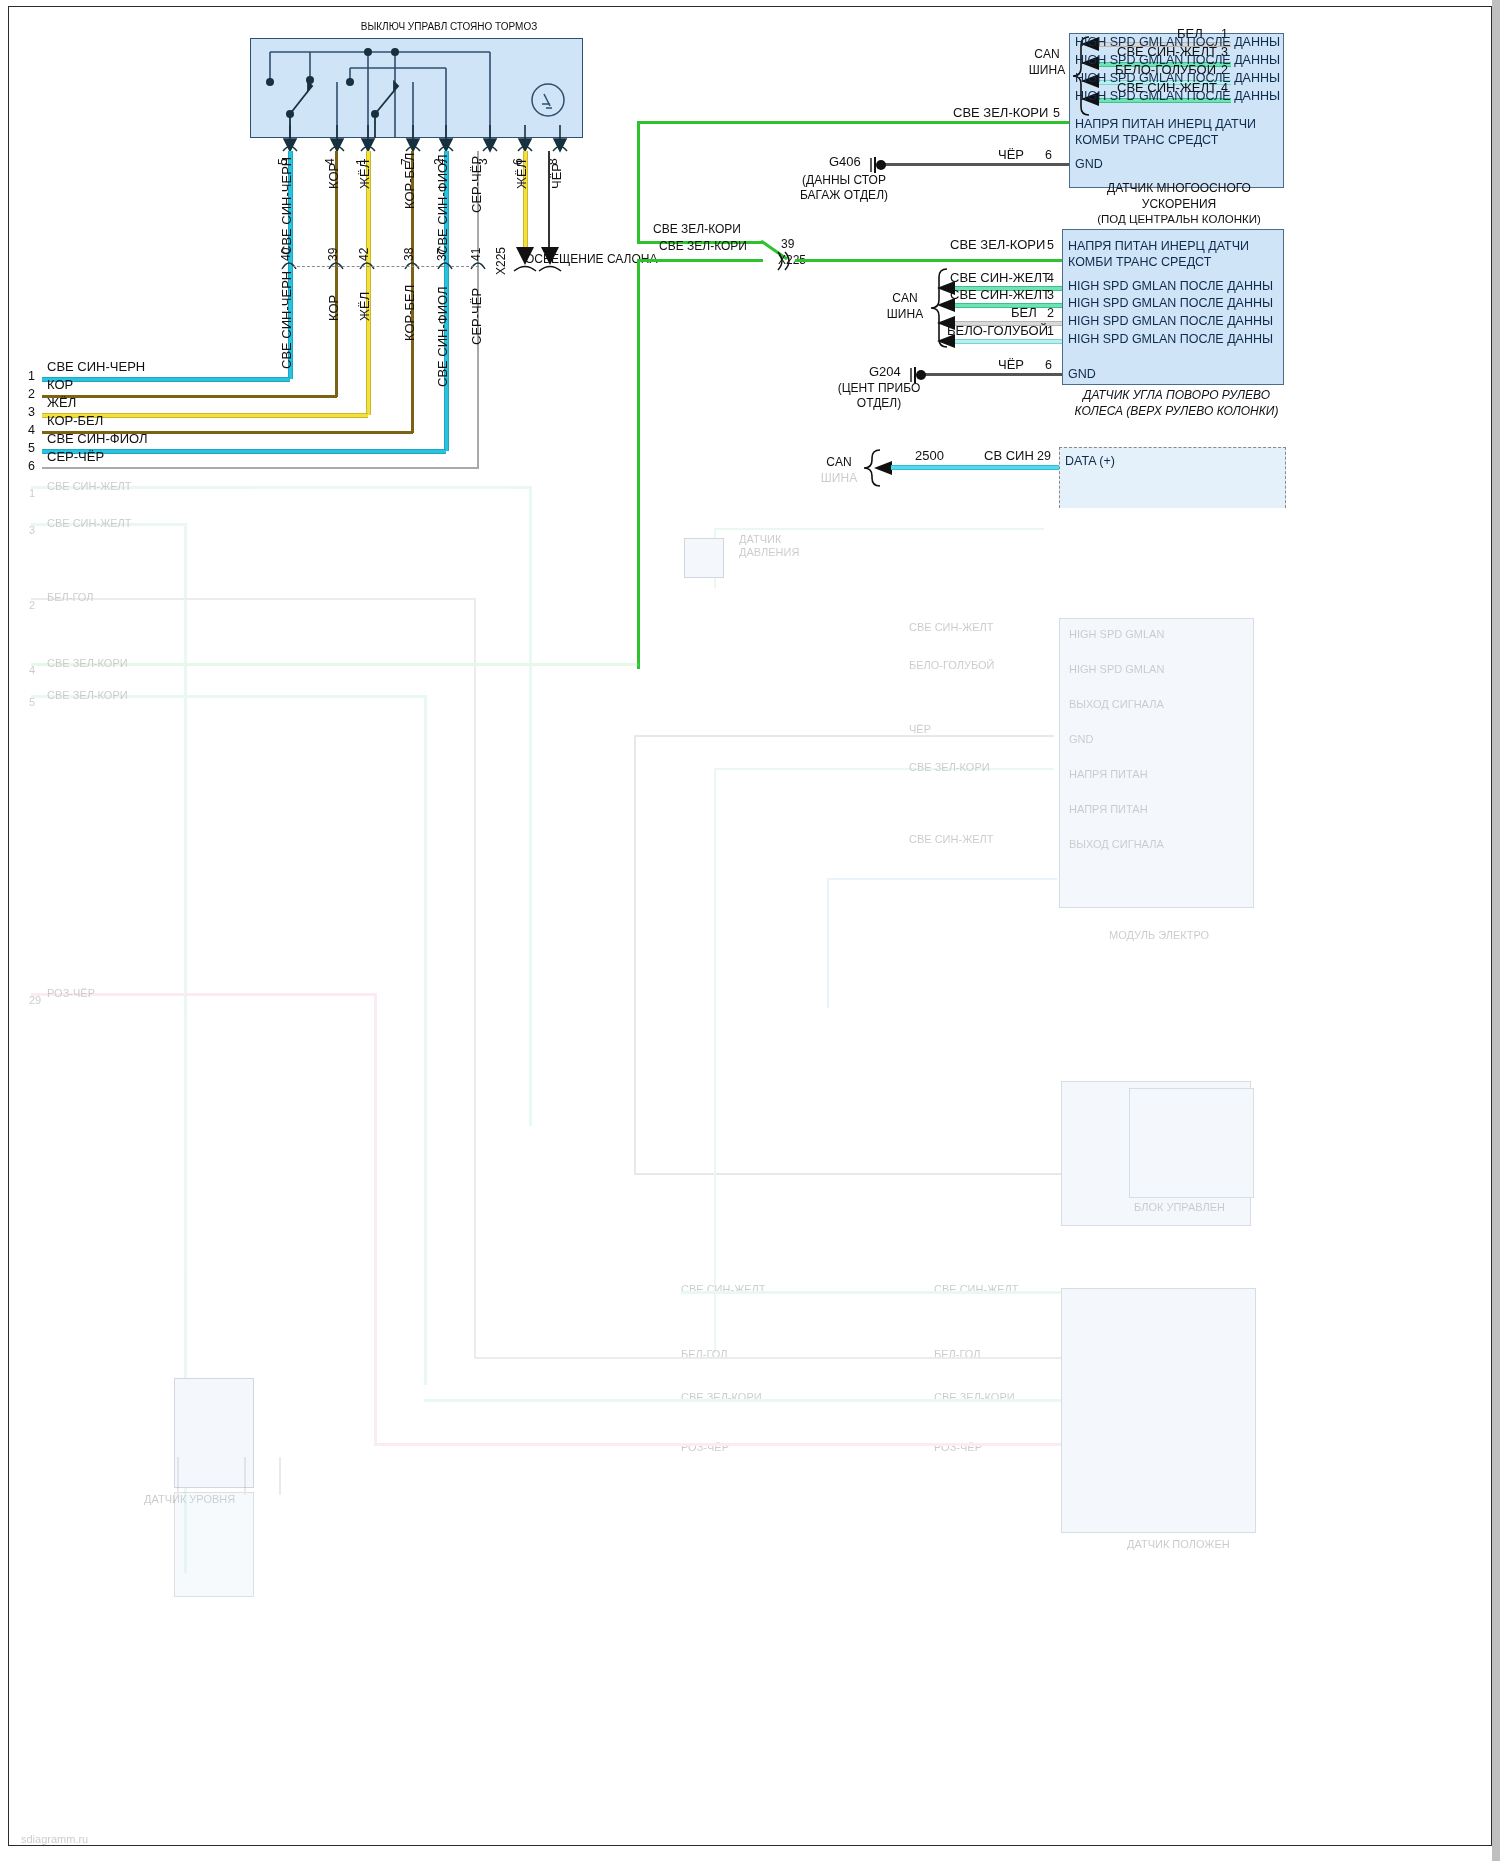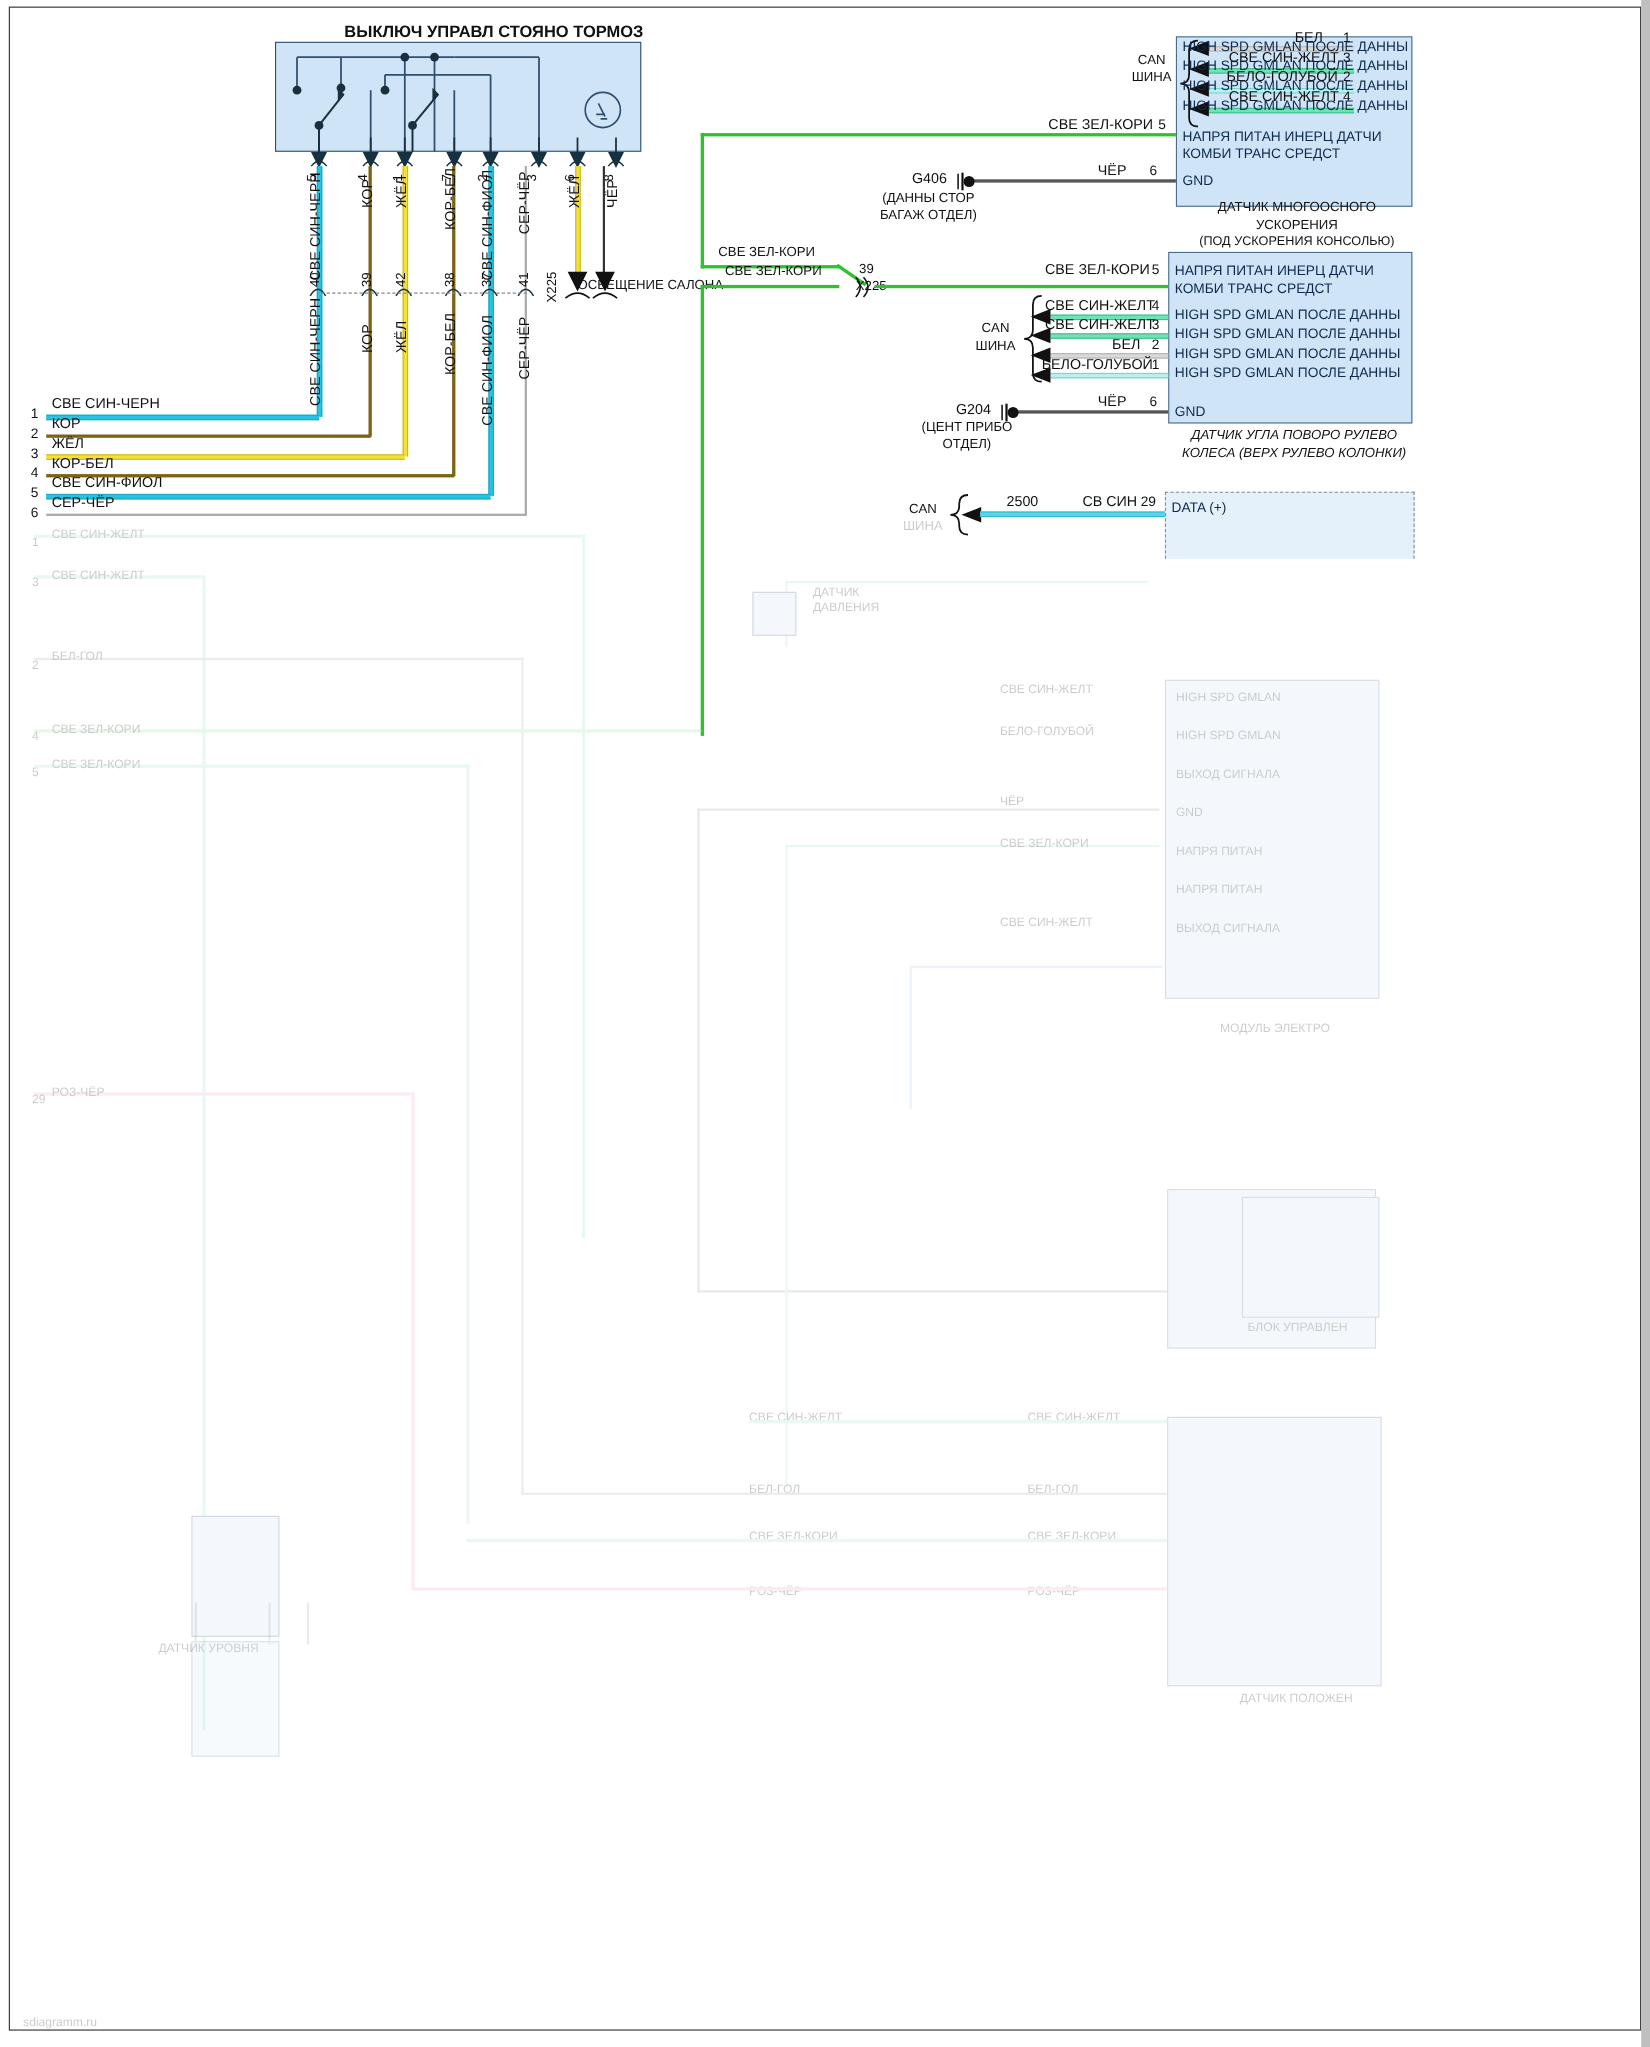--- a/index.html
+++ b/index.html
@@ -22,21 +22,21 @@
   .fadedmore{opacity:0.17;}
   .scrollbar{position:absolute;right:0;top:0;width:8px;height:100%;background:#bfbfbf;}
   svg{display:block;overflow:visible;}
 </style>
 </head>
 <body>
 
 <div id="page">
   <div id="sheet">
 
-    <div class="txt ctr" style="left:290px;top:14px;width:300px;font-size:15px;font-weight:bold;">ВЫКЛЮЧ УПРАВЛ СТОЯНО ТОРМОЗ</div>
+    <div class="txt ctr" style="left:290px;top:14px;width:300px;font-size:10px;">ВЫКЛЮЧ УПРАВЛ СТОЯНО ТОРМОЗ</div>
 
     <div class="box" style="left:241px;top:31px;width:333px;height:100px;"></div>
 
     <svg class="abs" style="left:241px;top:31px;width:333px;height:100px;">
       <g stroke="#2f4f6f" stroke-width="1.6" fill="none">
         <path d="M20,14 L20,44"></path>
         <path d="M20,14 L163,14"></path>
         <path d="M60,14 L60,42"></path>
         <path d="M100,30 L100,44"></path>
         <path d="M100,30 L196,30"></path>
@@ -280,21 +280,21 @@
     </svg>
     <div class="txt" style="left:820px;top:148px;">G406</div>
     <div class="txt sm ctr" style="left:760px;top:166px;width:150px;line-height:1.25;">
       <span>(ДАННЫ СТОР</span><br>
       <span>БАГАЖ ОТДЕЛ)</span>
     </div>
 
     <div class="txt sm ctr" style="left:1060px;top:174px;width:220px;line-height:1.3;">
       <span>ДАТЧИК МНОГООСНОГО</span><br>
       <span>УСКОРЕНИЯ</span><br>
-      <span style="font-size:11.5px;">(ПОД УСКОРЕНИЯ КОНСОЛЬЮ)</span>
+      <span style="font-size:11.5px;">(ПОД ЦЕНТРАЛЬН КОЛОНКИ)</span>
     </div>
 
     <div class="wire" style="left:628px;top:114px;width:3px;height:123px;background:#2fc22f;"></div>
     <div class="wire" style="left:628px;top:234px;width:126px;height:3px;background:#2fc22f;"></div>
     <div class="wire" style="left:628px;top:252px;width:126px;height:3px;background:#2fc22f;"></div>
     <div class="wire" style="left:628px;top:252px;width:3px;height:410px;background:#2fc22f;"></div>
     <svg class="abs" style="left:750px;top:230px;width:40px;height:30px;">
       <path d="M2,4 L28,22" stroke="#2fc22f" stroke-width="3" fill="none"></path>
     </svg>
     <div class="txt sm" style="left:644px;top:216px;">СВЕ ЗЕЛ-КОРИ</div>

